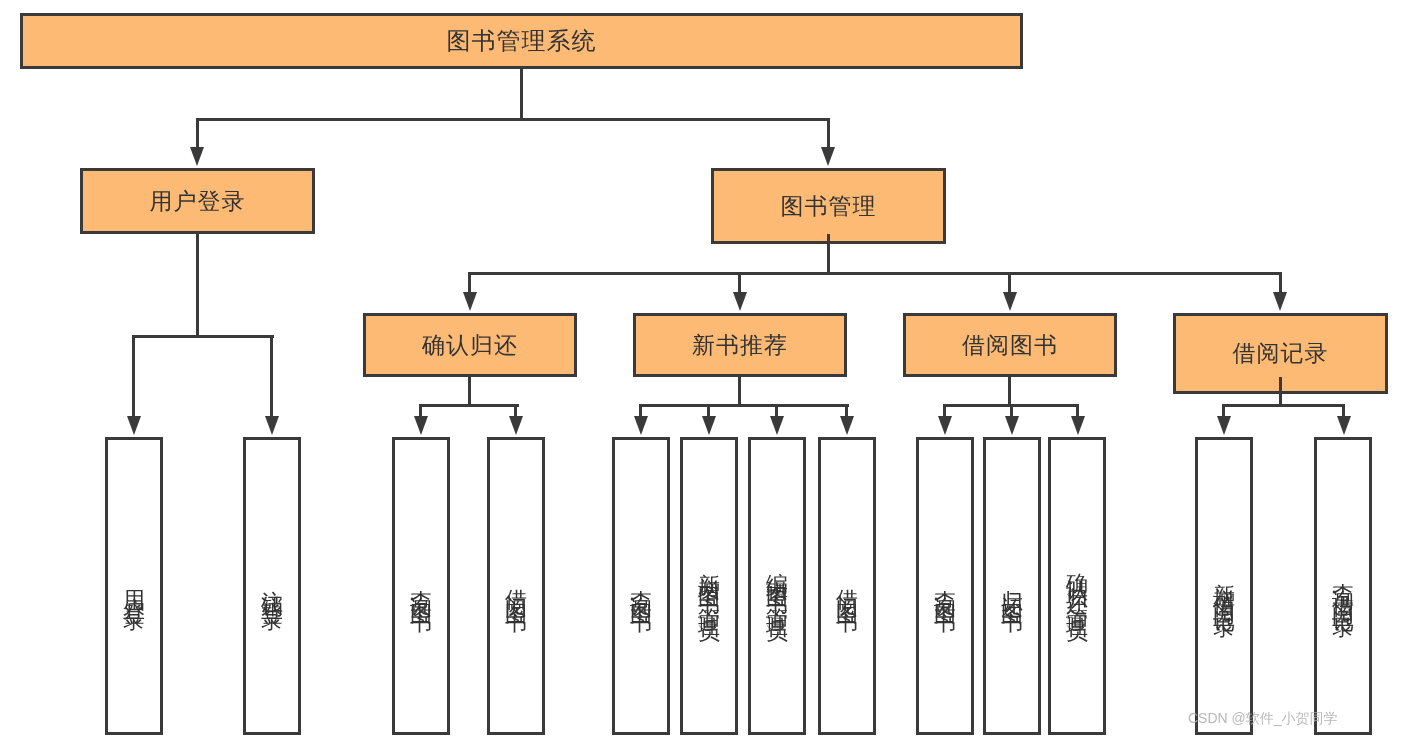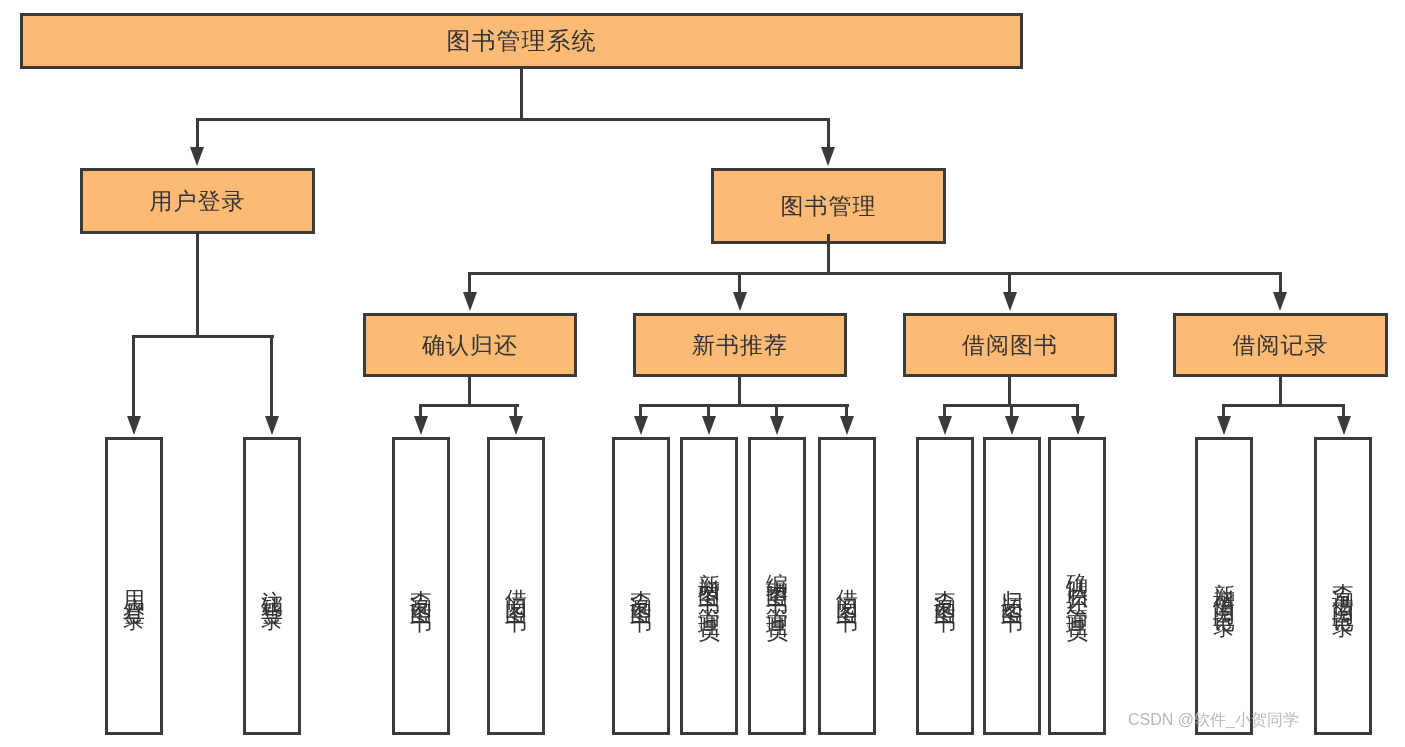--- a/index.html
+++ b/index.html
@@ -55,23 +55,23 @@
   .arr {
     position: absolute;
     width: 0;
     height: 0;
     border-left: 7px solid transparent;
     border-right: 7px solid transparent;
     border-top: 19px solid #3a3a3a;
   }
   .watermark {
     position: absolute;
-    left: 1128px;
+    left: 1188px;
     top: 710px;
-    font-size: 16px;
+    font-size: 14px;
     color: #b3b3b3;
     opacity: 0.92;
     z-index: 5;
     white-space: nowrap;
   }
 </style>
 </head>
 <body>
 
 <div id="canvas">
@@ -114,21 +114,21 @@
 
   <div class="hbox" style="left:363px; top:313px; width:214px; height:64px;">
     <span class="lbl">确认归还</span>
   </div>
   <div class="hbox" style="left:633px; top:313px; width:214px; height:64px;">
     <span class="lbl">新书推荐</span>
   </div>
   <div class="hbox" style="left:903px; top:313px; width:214px; height:64px;">
     <span class="lbl">借阅图书</span>
   </div>
-  <div class="hbox" style="left:1173px; top:313px; width:215px; height:64px;">
+  <div class="hbox" style="left:1173px; top:313px; width:215px; height:81px;">
     <span class="lbl">借阅记录</span>
   </div>
 
   <div class="ln" style="left:468px; top:377px; width:3px;  height:29px;"></div>
   <div class="ln" style="left:419px; top:404px; width:100px; height:3px;"></div>
   <div class="ln" style="left:419px; top:406px; width:3px;  height:14px;"></div>
   <div class="ln" style="left:514px; top:406px; width:3px;  height:14px;"></div>
   <div class="arr" style="left:414px; top:416px;"></div>
   <div class="arr" style="left:509px; top:416px;"></div>
 

